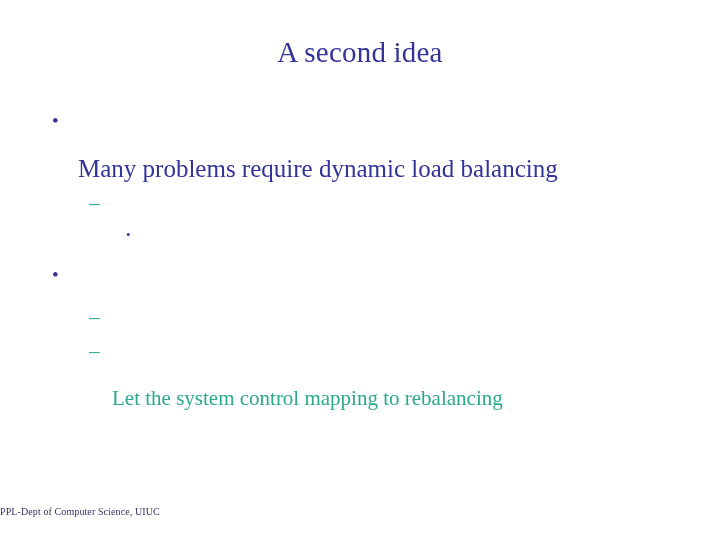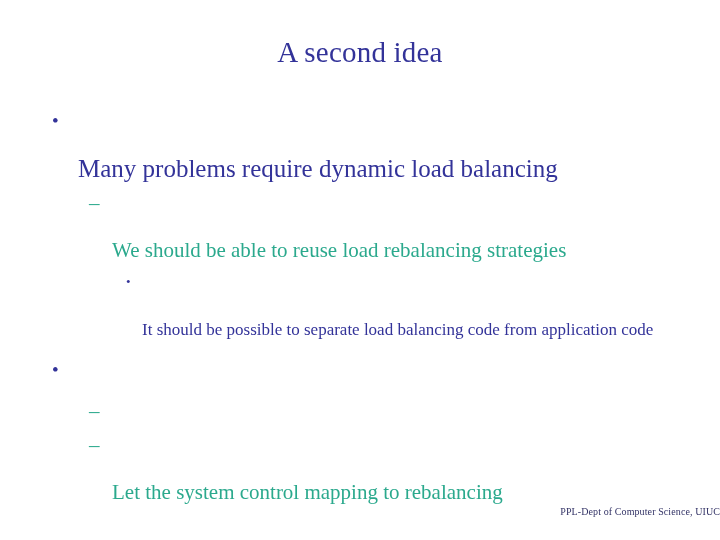--- a/index.html
+++ b/index.html
@@ -104,21 +104,21 @@
   .sp-a { height: 7px; }
   .sp-b { height: 16px; }
   .sp-c { height: 8px; }
 
   
   .footer {
     position: absolute;
     top: 506px;
     left: 0;
     width: 720px;
-    text-align: right;
+    text-align: left;
     font-size: 10px;
     color: #333366;
     letter-spacing: 0.1px;
   }
 </style>
 </head>
 <body>
 
 <div class="slide">
 
@@ -128,28 +128,26 @@
 
     <div class="bullet-row lvl1">
       <span class="marker">•</span>
       <span class="btext">Many problems require dynamic load balancing</span>
     </div>
 
     <div class="sp-a"></div>
 
     <div class="bullet-row lvl2">
       <span class="marker">–</span>
-      <span class="btext">We should be able to reuse load rebalancing strategies</span>
     </div>
 
     <div class="sp-c"></div>
 
     <div class="bullet-row lvl3">
       <span class="marker">•</span>
-      <span class="btext">It should be possible to separate load balancing code from application code</span>
     </div>
 
     <div class="sp-b"></div>
 
     <div class="bullet-row lvl1">
       <span class="marker">•</span>
     </div>
 
     <div class="sp-b"></div>
 

